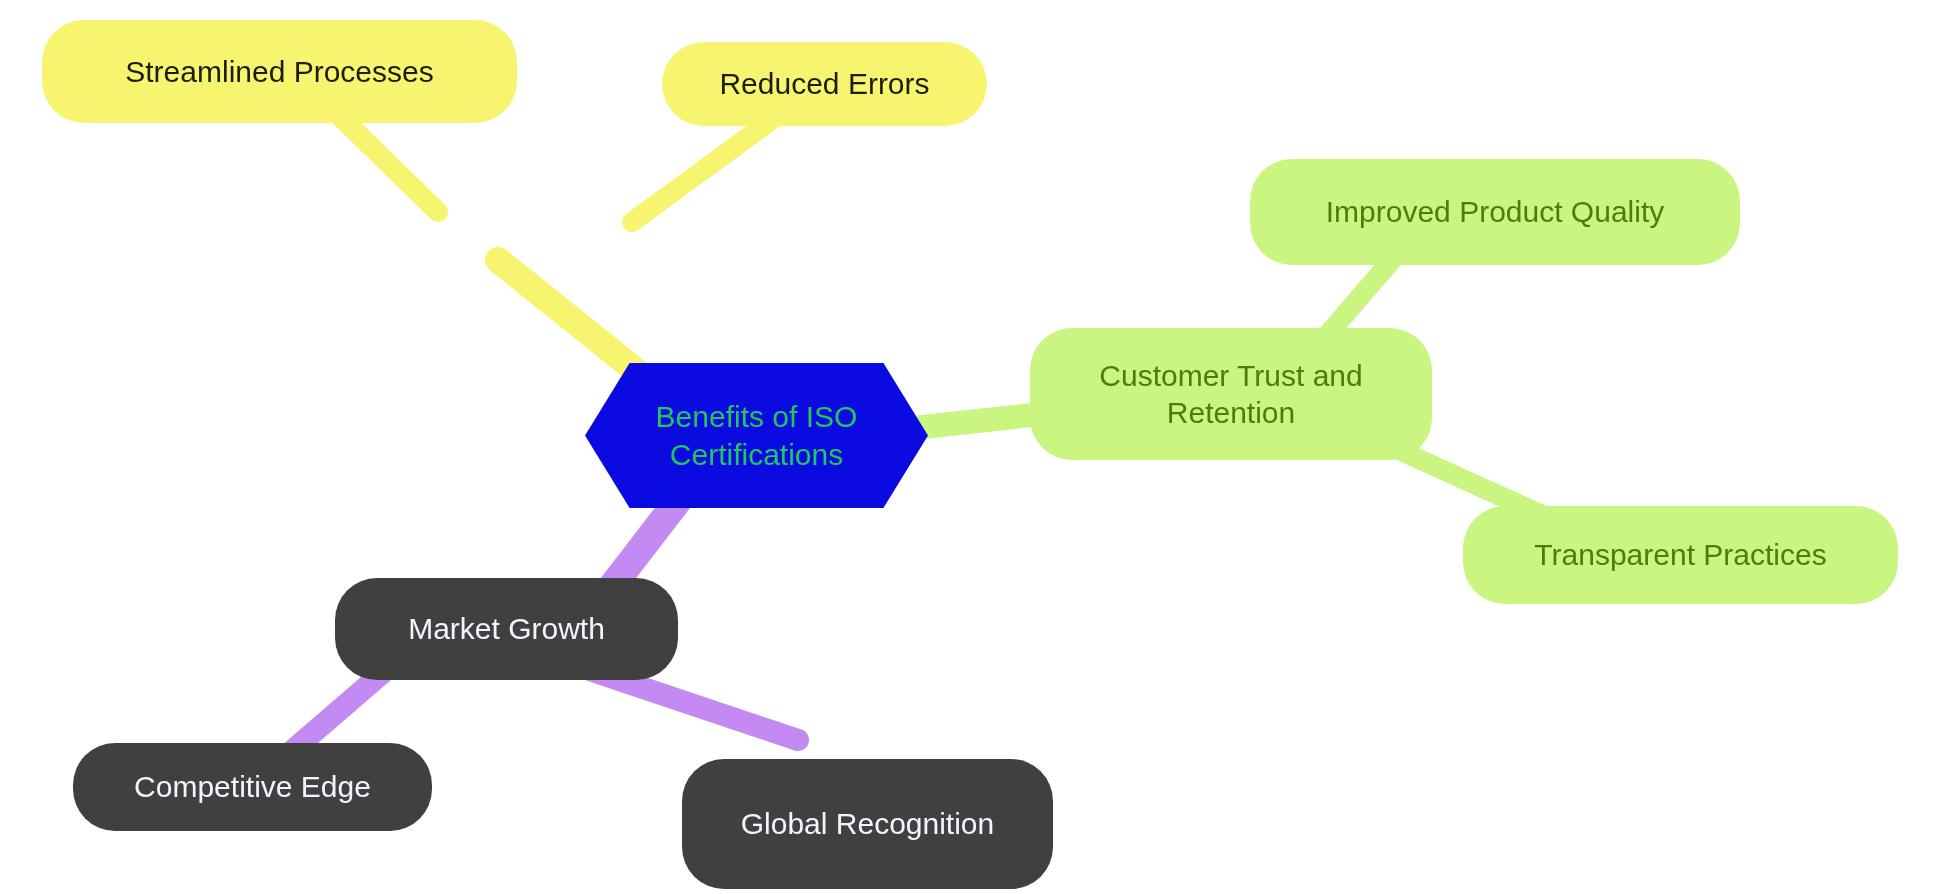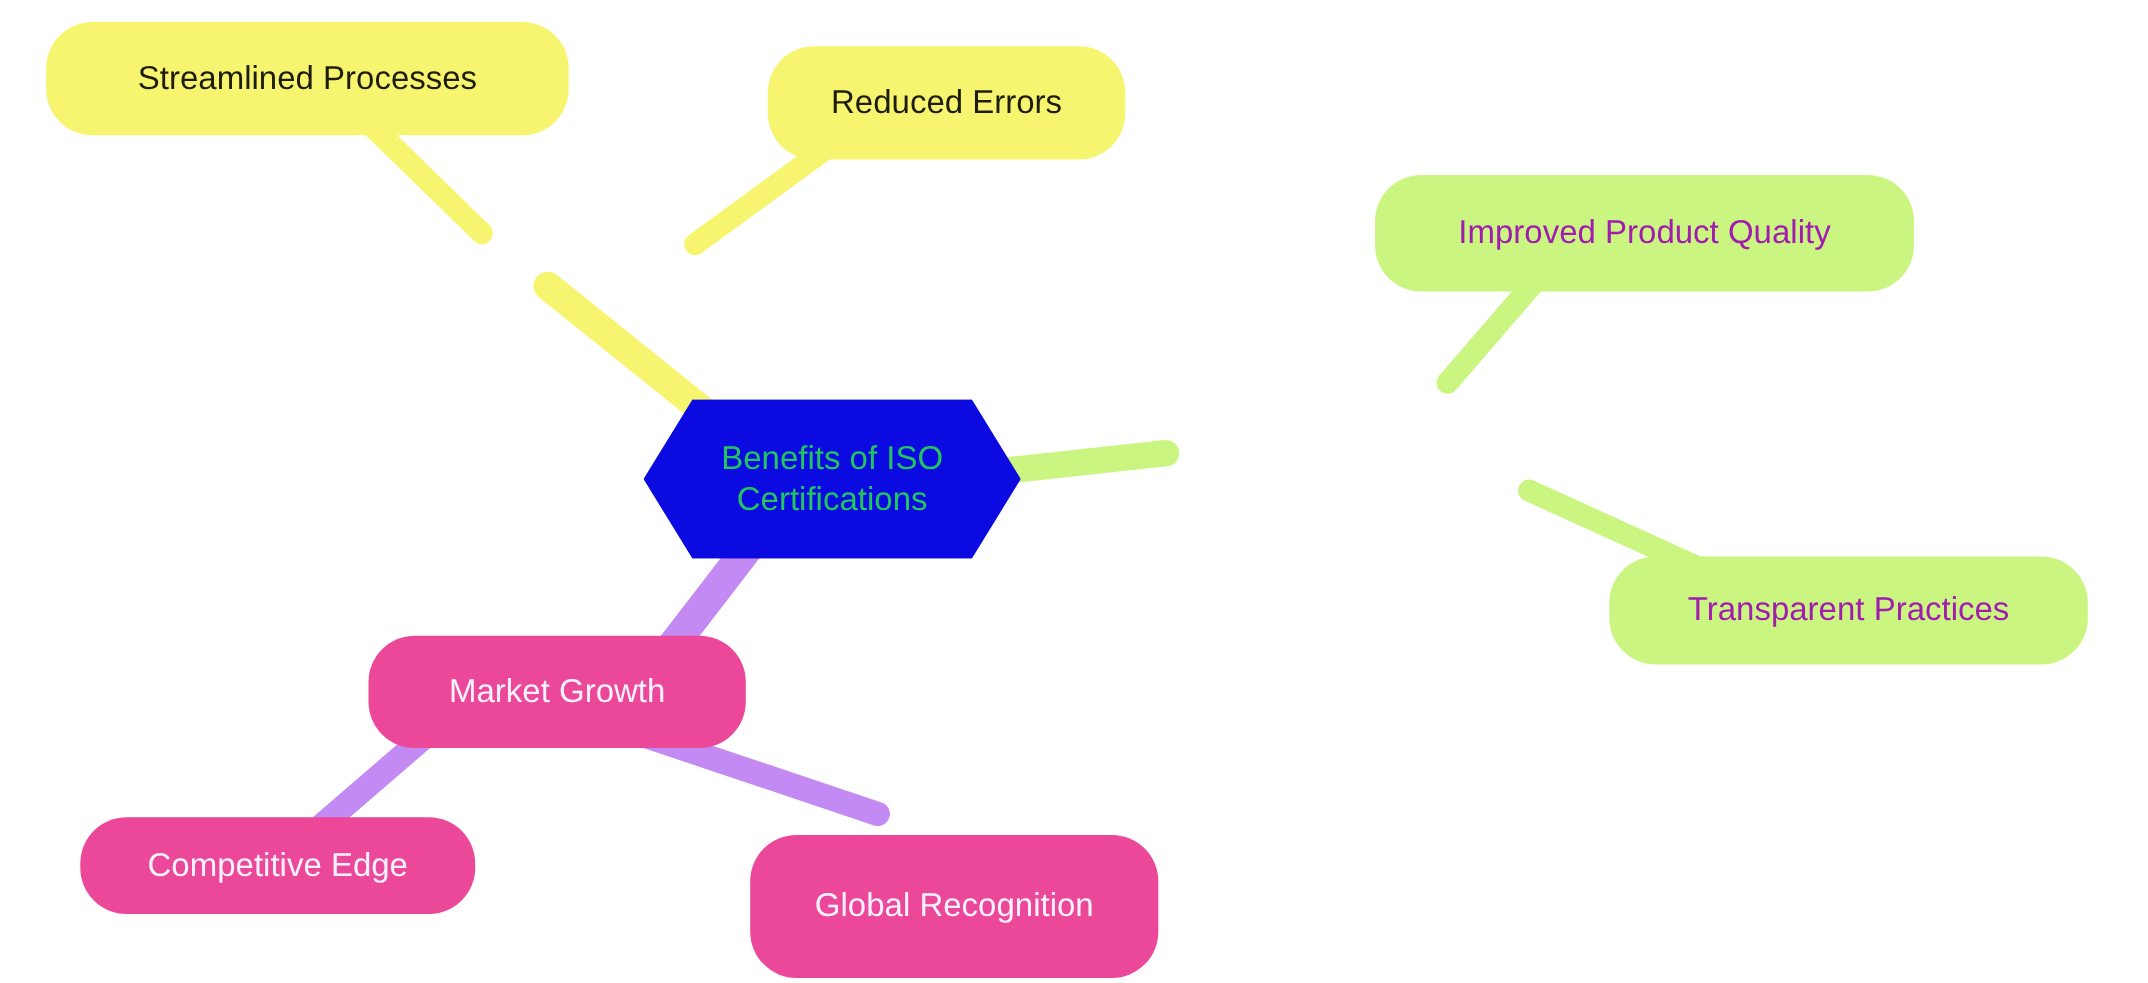--- a/index.html
+++ b/index.html
@@ -33,40 +33,40 @@
   }
   .rounded {
     border-radius: 42px;
   }
   .yellow {
     background: #f7f570;
     color: #1d1d08;
   }
   .green {
     background: #caf580;
-    color: #a21caf;
+    color: #4d7c0f;
   }
   .purple {
-    background: #ec4899;
+    background: #404040;
     color: #f8f1ff;
     justify-content: center;
   }
   .root {
     background: #0a0ae1;
     color: #22c55e;
     clip-path: polygon(0% 50%, 13% 0%, 87% 0%, 100% 50%, 87% 100%, 13% 100%);
   }
   .root .label { max-width: 250px; }
   .node-customer .label { max-width: 320px; }
 
   
   .node-root        { left: 585px;  top: 363px; width: 343px; height: 145px; }
   .node-operational { left: 278px;  top: 188px; width: 459px; height: 105px; }
   .node-streamlined { left: 42px;   top: 20px;  width: 475px; height: 103px; }
-  .node-reduced     { left: 698px;  top: 42px;  width: 325px; height: 103px; }
+  .node-reduced     { left: 662px;  top: 42px;  width: 325px; height: 84px; }
   .node-customer    { left: 1030px; top: 328px; width: 402px; height: 132px; }
   .node-improved    { left: 1250px; top: 159px; width: 490px; height: 106px; }
   .node-transparent { left: 1463px; top: 506px; width: 435px; height: 98px; }
   .node-market      { left: 335px;  top: 578px; width: 343px; height: 102px; }
   .node-competitive { left: 73px;   top: 743px; width: 359px; height: 88px; }
   .node-global      { left: 682px;  top: 759px; width: 371px; height: 130px; }
 </style>
 </head>
 <body>
 
@@ -91,20 +91,23 @@
     <span class="label">Benefits of ISO Certifications</span>
   </div>
 
   <div class="node rounded yellow node-streamlined">
     <span class="label">Streamlined Processes</span>
   </div>
   <div class="node rounded yellow node-reduced">
     <span class="label">Reduced Errors</span>
   </div>
 
+  <div class="node rounded green node-customer">
+    <span class="label">Customer Trust and Retention</span>
+  </div>
   <div class="node rounded green node-improved">
     <span class="label">Improved Product Quality</span>
   </div>
   <div class="node rounded green node-transparent">
     <span class="label">Transparent Practices</span>
   </div>
 
   <div class="node rounded purple node-market">
     <span class="label">Market Growth</span>
   </div>

